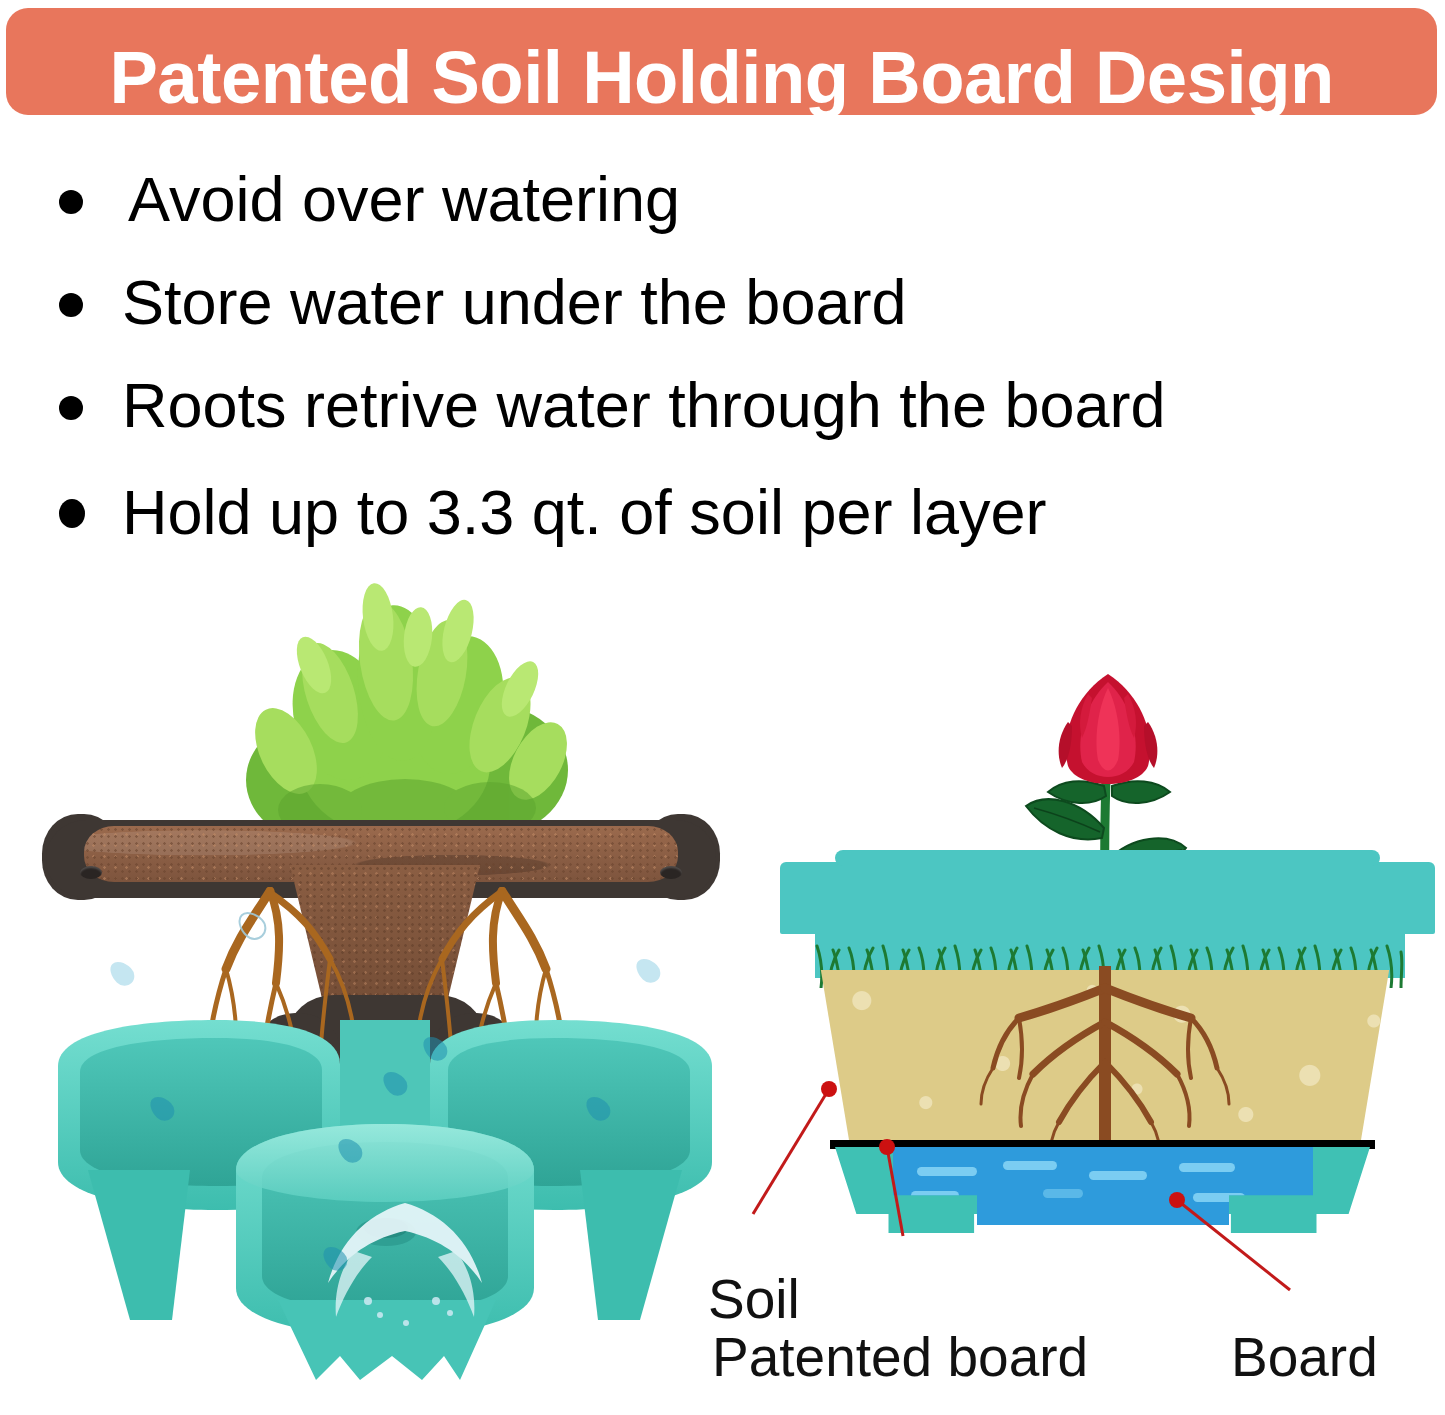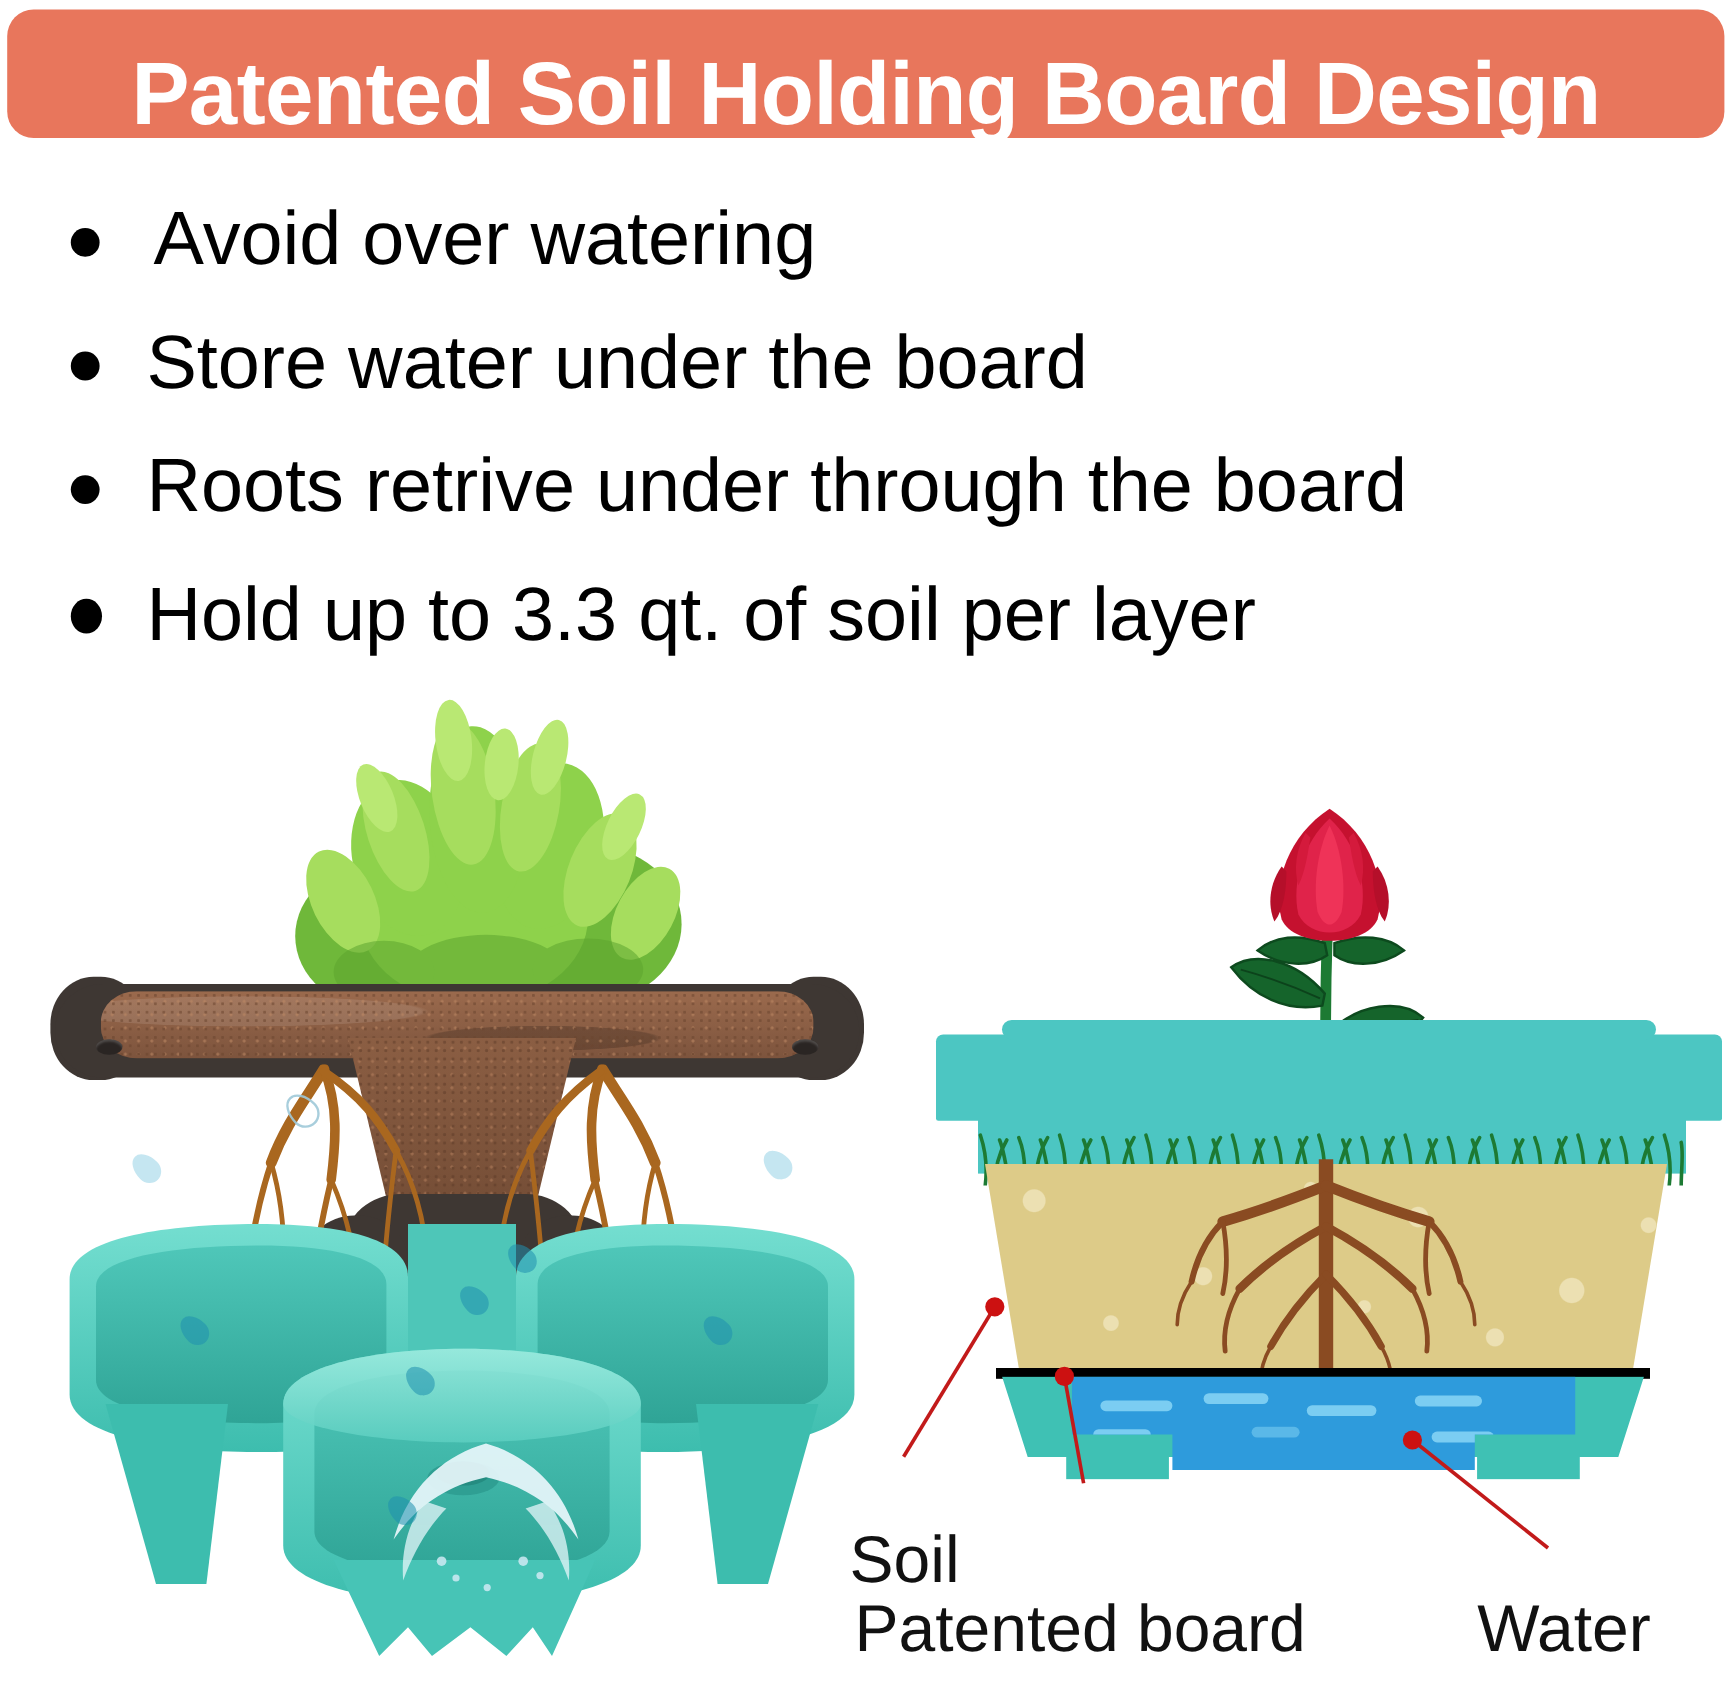--- a/index.html
+++ b/index.html
@@ -183,21 +183,21 @@
     <div class="bullet-row r1">
       <span class="bullet-dot"></span>
       <span class="bullet-text">Avoid over watering</span>
     </div>
     <div class="bullet-row r0">
       <span class="bullet-dot"></span>
       <span class="bullet-text">Store water under the board</span>
     </div>
     <div class="bullet-row r2">
       <span class="bullet-dot"></span>
-      <span class="bullet-text">Roots retrive under through the board</span>
+      <span class="bullet-text">Roots retrive water through the board</span>
     </div>
     <div class="bullet-row r3">
       <span class="bullet-dot"></span>
       <span class="bullet-text">Hold up to 3.3 qt. of soil per layer</span>
     </div>
   </div>
 
   <div class="left-photo">
 
     <div class="foliage">
@@ -510,16 +510,16 @@
       </g>
       <g fill="#cc1111">
         <circle cx="84" cy="449" r="8"></circle>
         <circle cx="142" cy="507" r="8"></circle>
         <circle cx="432" cy="560" r="8"></circle>
       </g>
     </svg>
 
     <div class="lbl" style="left:-37px;top:592px;margin-top:40px;">Soil</div>
     <div class="lbl" style="left:-33px;top:690px;">Patented board</div>
-    <div class="lbl" style="left:486px;top:690px;">Water</div>
+    <div class="lbl" style="left:486px;top:690px;">Board</div>
   </div>
 
 </div>
 
 </body></html>

